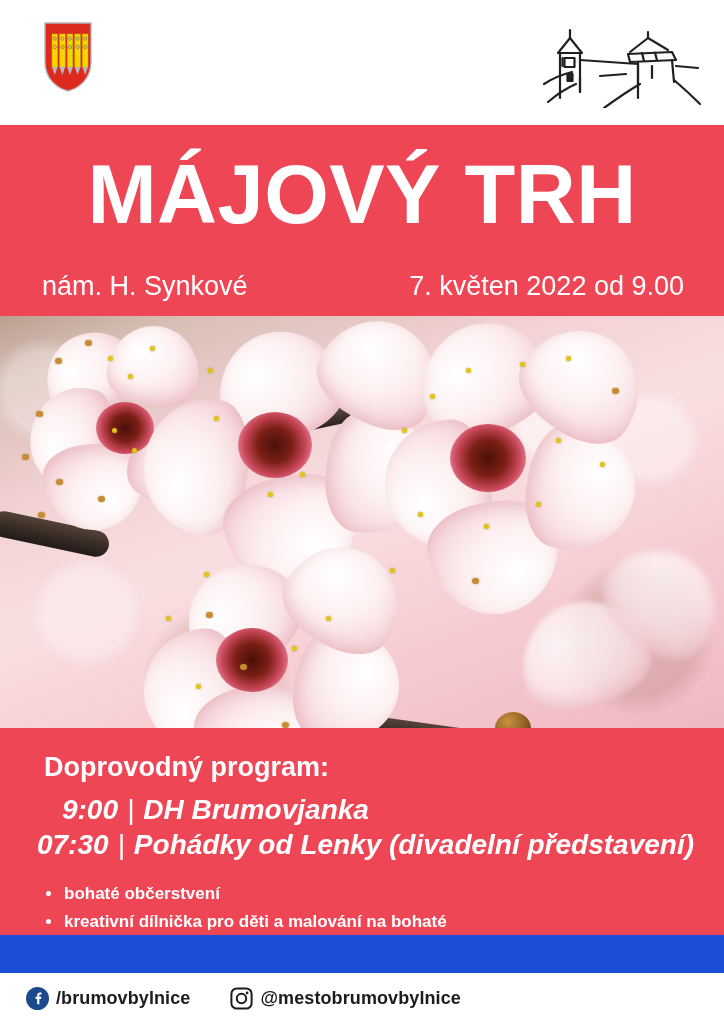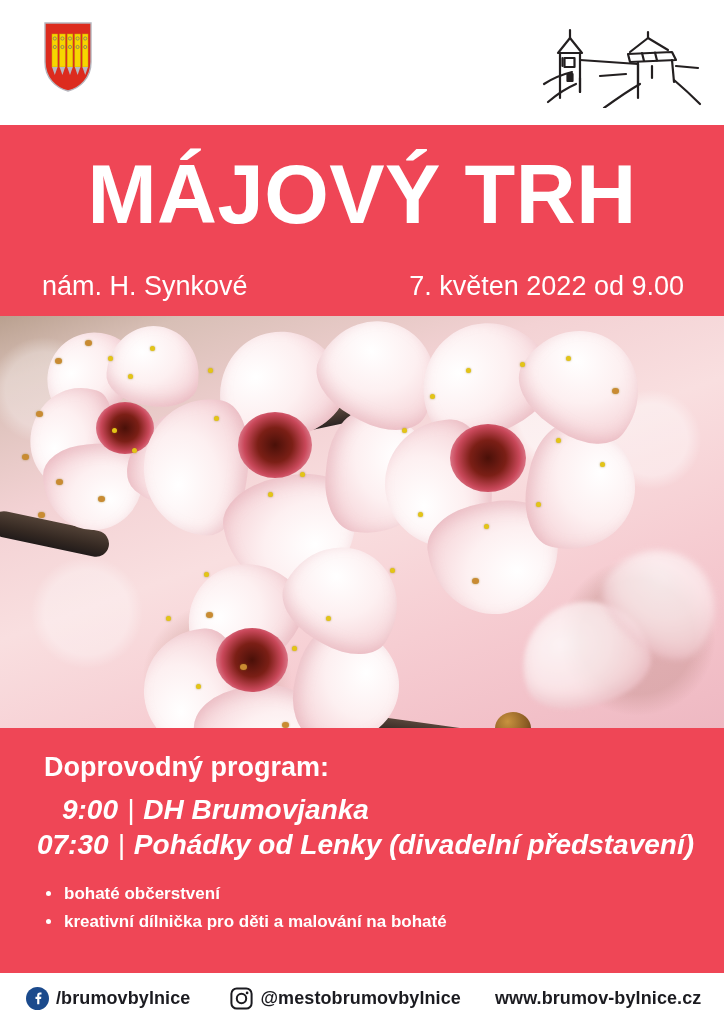--- a/index.html
+++ b/index.html
@@ -136,21 +136,21 @@
     position: absolute;
     background: linear-gradient(180deg, #4a3a2e 0%, #2b2019 60%, #161110 100%);
     border-radius: 10px;
   }
 
   
   .program-band {
     position: absolute;
     left: 0; top: 728px;
     width: 724px;
-    height: 245px;
+    height: 207px;
     background: #ef4656;
     color: #ffffff;
   }
   .program-heading {
     position: absolute;
     left: 44px;
     top: 24px;
     font-size: 27px;
     font-weight: 700;
     color: #ffffff;
@@ -445,18 +445,15 @@
       <span class="footer-icon">
         <svg width="23" height="23" viewBox="0 0 23 23">
           <rect x="1.4" y="1.4" width="20.2" height="20.2" rx="5.4" ry="5.4" fill="none" stroke="#1b1b20" stroke-width="2"></rect>
           <circle cx="11.5" cy="11.5" r="4.7" fill="none" stroke="#1b1b20" stroke-width="2"></circle>
           <circle cx="17.1" cy="5.9" r="1.35" fill="#1b1b20"></circle>
         </svg>
       </span>
       <span class="footer-label">@mestobrumovbylnice</span>
     </div>
 
-    <div class="footer-item web">
-      <span class="footer-label">www.brumov-bylnice.cz</span>
-    </div>
   </div>
 
 </div>
 
 </body></html>

